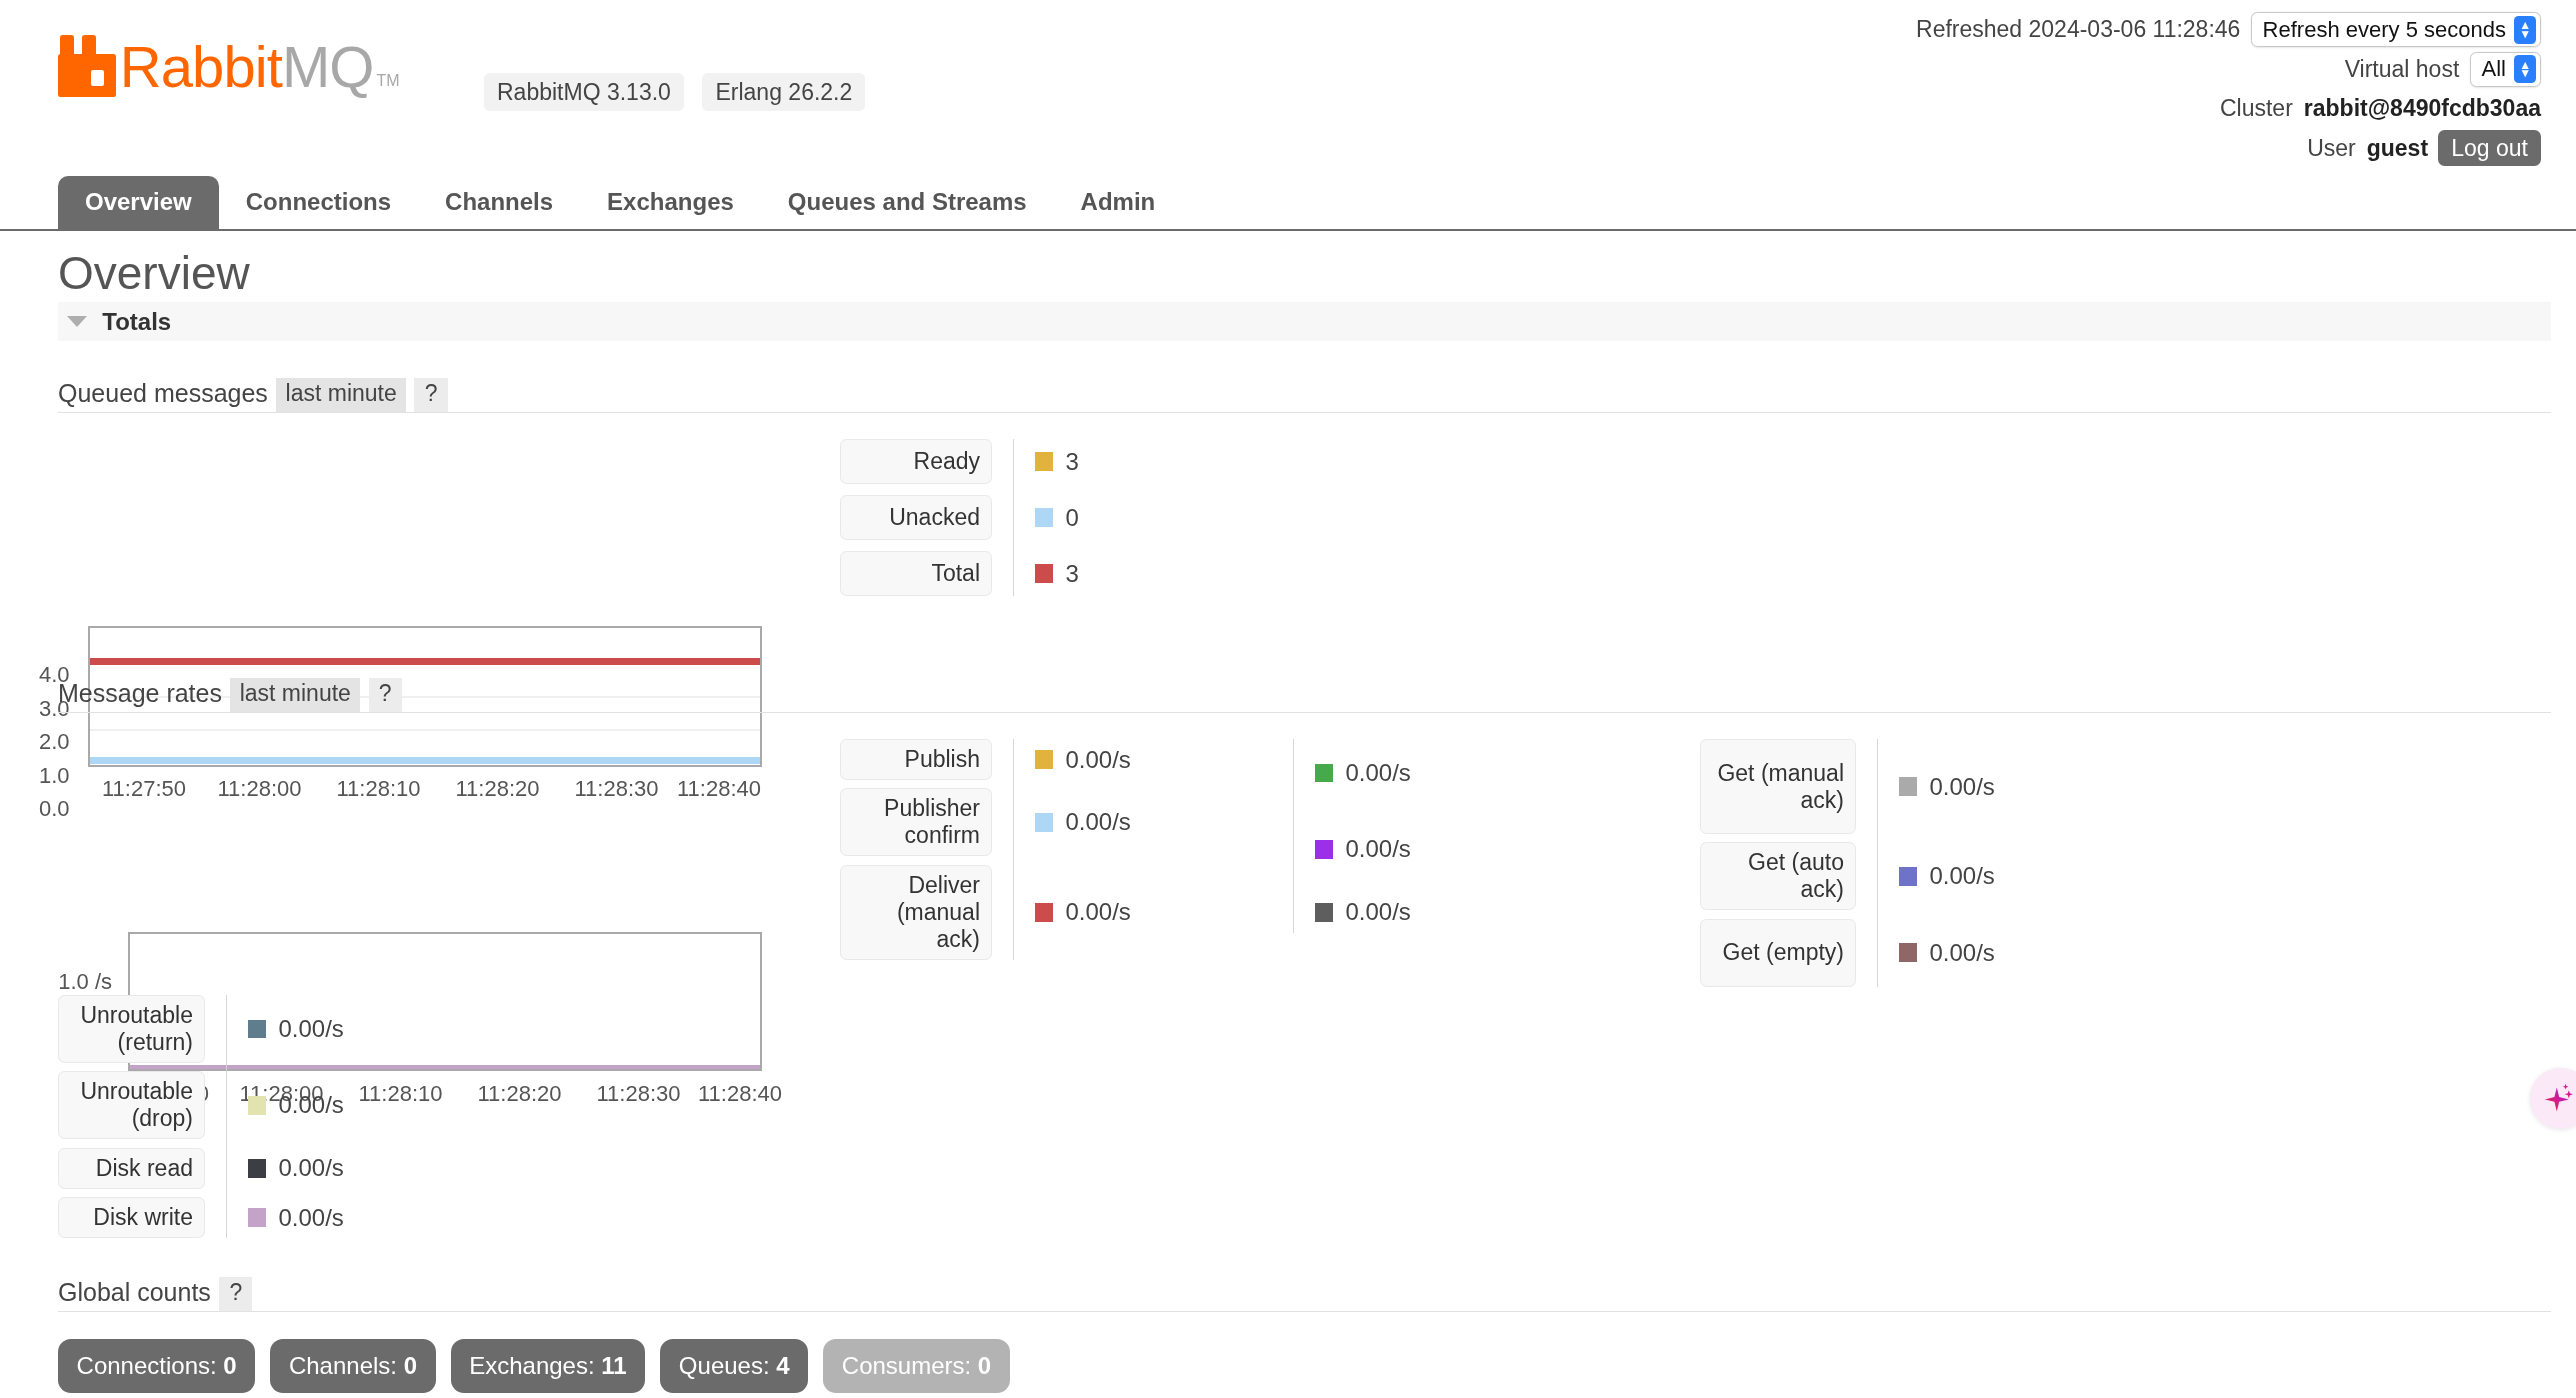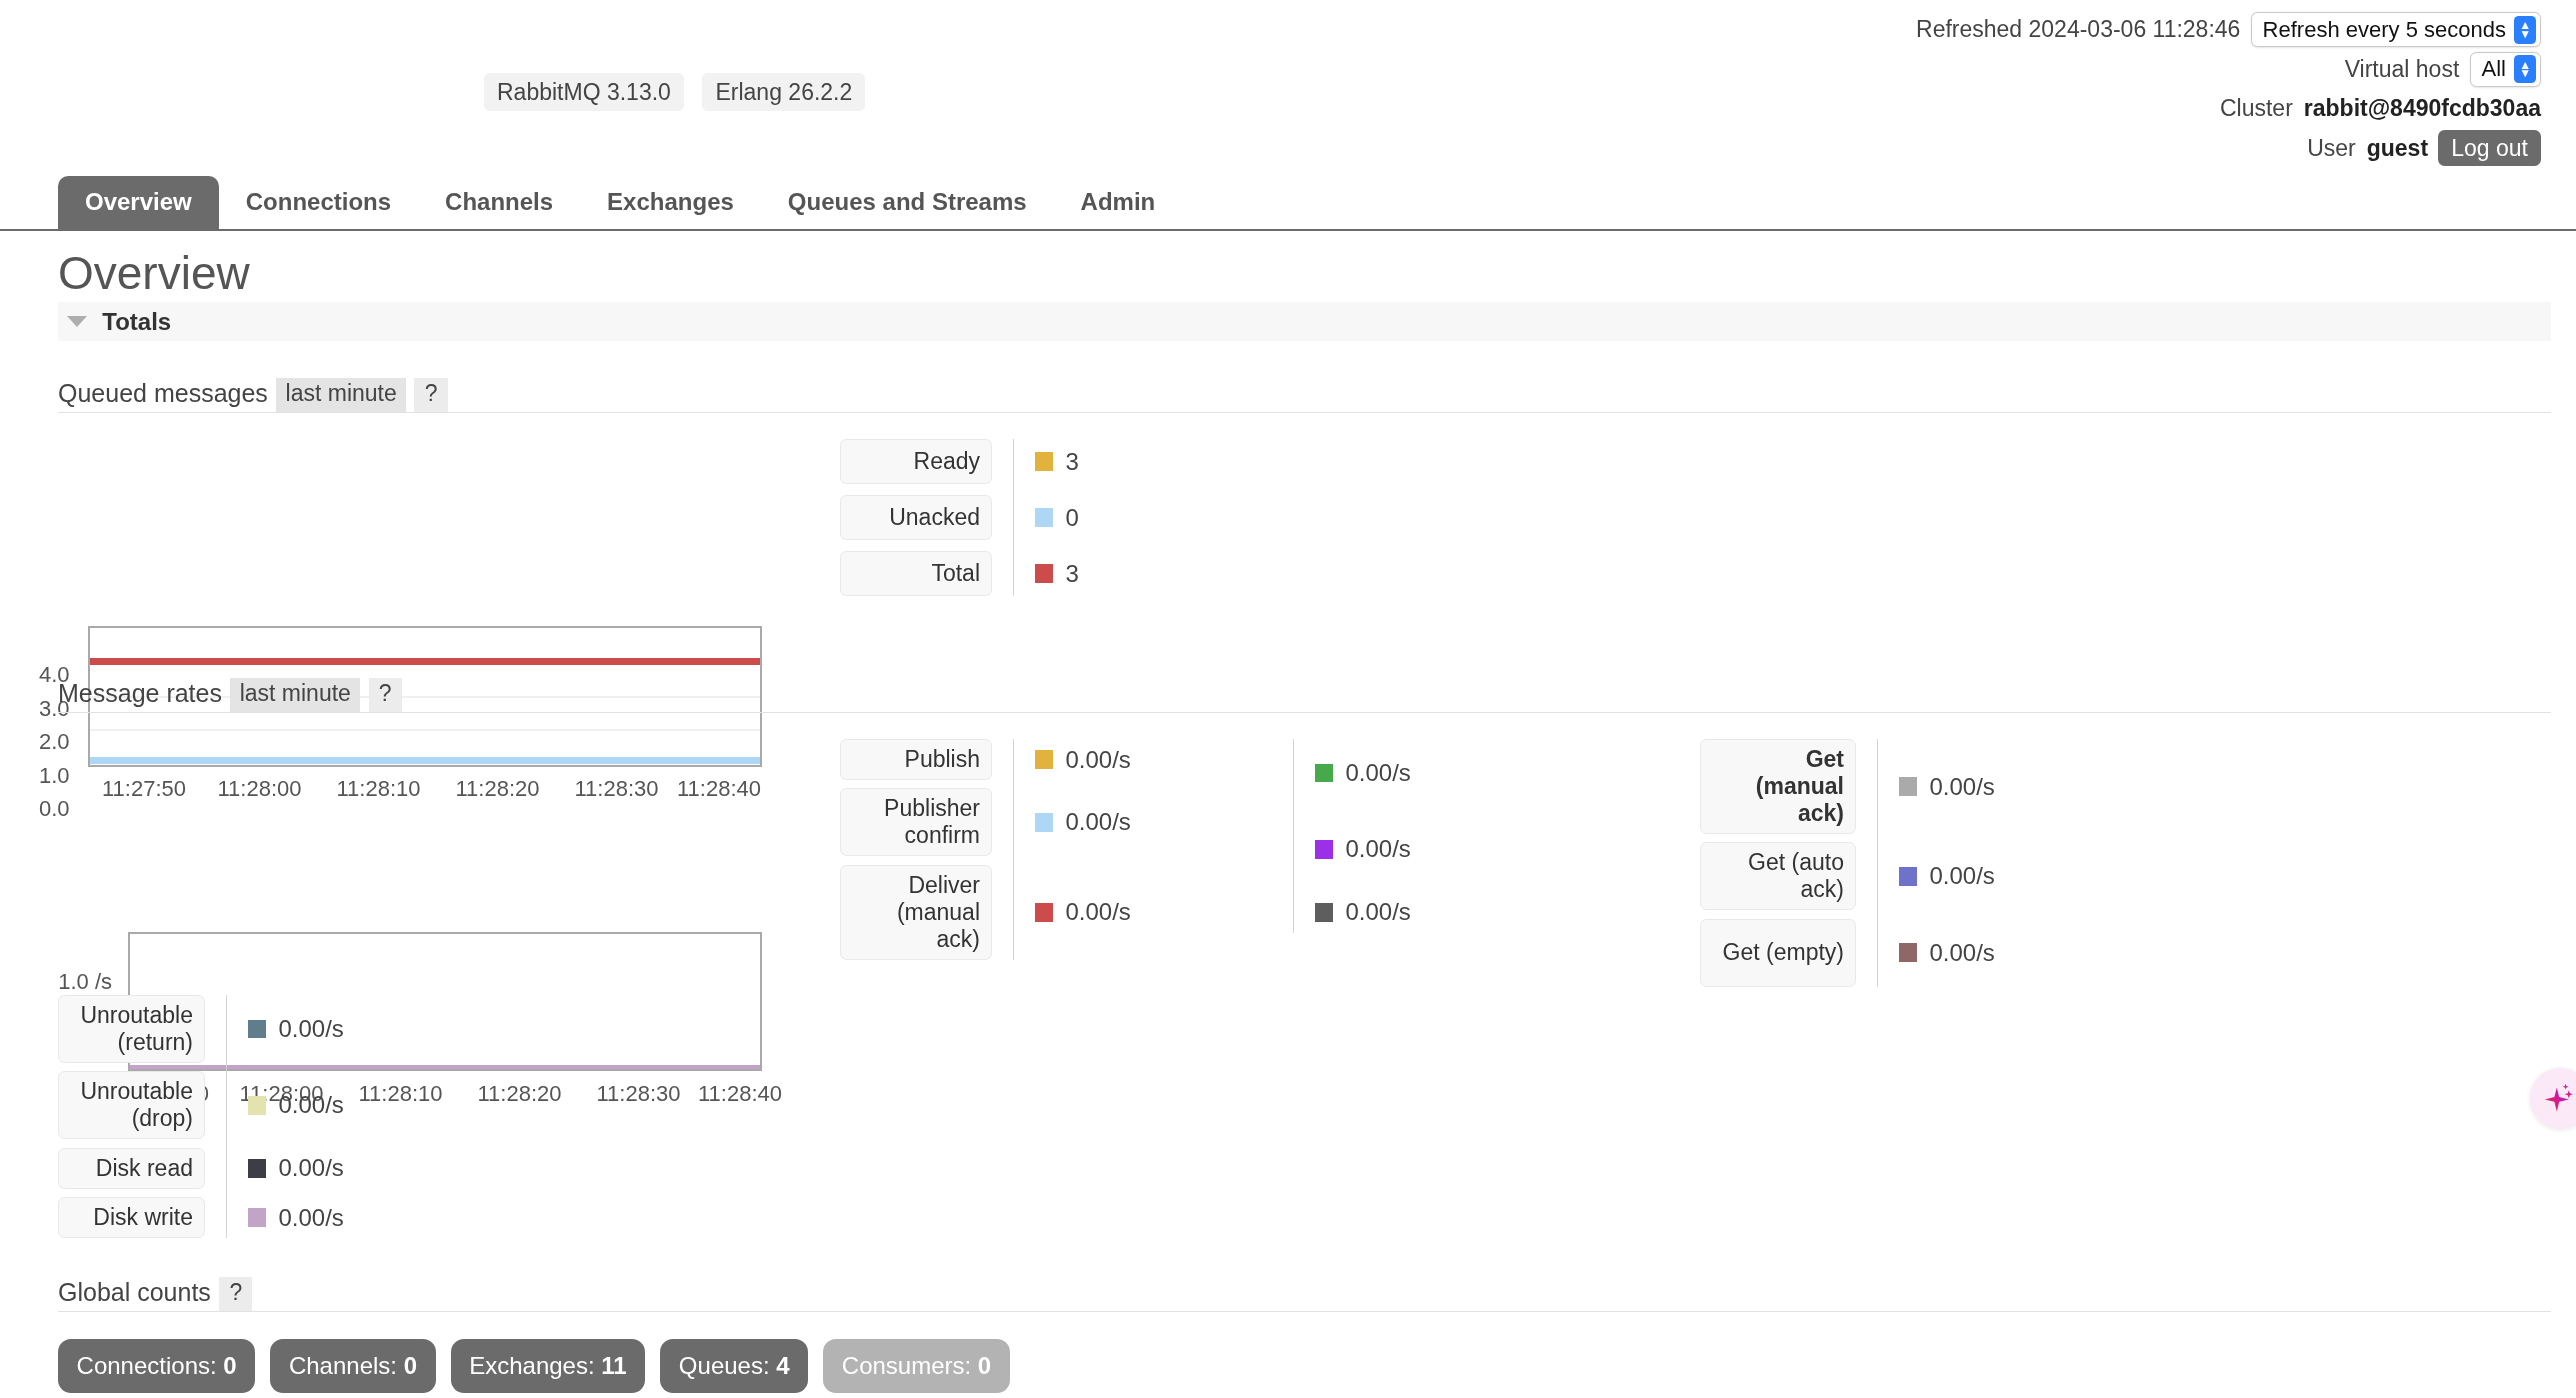--- a/index.html
+++ b/index.html
@@ -340,20 +340,30 @@
     display: flex;
     align-items: center;
     justify-content: center;
   }
 </style>
 </head>
 <body>
 
 <div id="header">
 
+  <div id="logo-block">
+    <div class="logo-mark">
+      <div class="ear-l"></div>
+        <div class="ear-r"></div>
+      <div class="body"></div>
+        <div class="eye"></div>
+    </div>
+    <div class="logo-text"><span class="rabbit">Rabbit</span><span class="mq">MQ</span></div>
+    <div class="logo-tm">TM</div>
+  </div>
 
   <div class="version-pills">
     <div class="version-pill">RabbitMQ 3.13.0</div>
     <div class="version-pill">Erlang 26.2.2</div>
   </div>
 
   <div id="header-right">
     <div class="hr-row">
       <span class="hr-label">Refreshed 2024-03-06 11:28:46</span>
       <span class="select-box">
@@ -514,21 +524,21 @@
     </div>
     <div class="legend-value" style="height:41px;">
       <span class="swatch" style="background:#5e5e5e;"></span>
       <span>0.00/s</span>
     </div>
   </div>
 </div>
 
 <div class="legend-group" style="left:1700px; top:739px;">
   <div class="legend-labels">
-    <div class="legend-btn" style="width:156px; height:95px; margin-bottom:8.4px;font-weight:bold;">Get (manual ack)</div>
+    <div class="legend-btn" style="width:156px; height:95px; margin-bottom:8.4px;">Get (manual ack)</div>
     <div class="legend-btn" style="width:156px; height:68px; margin-bottom:8.4px;">Get (auto ack)</div>
     <div class="legend-btn" style="width:156px; height:68px;">Get (empty)</div>
   </div>
   <div class="legend-divider"></div>
   <div class="legend-values">
     <div class="legend-value" style="height:95px; margin-bottom:8.4px;">
       <span class="swatch" style="background:#aaaaaa;"></span>
       <span>0.00/s</span>
     </div>
     <div class="legend-value" style="height:68px; margin-bottom:8.4px;">

